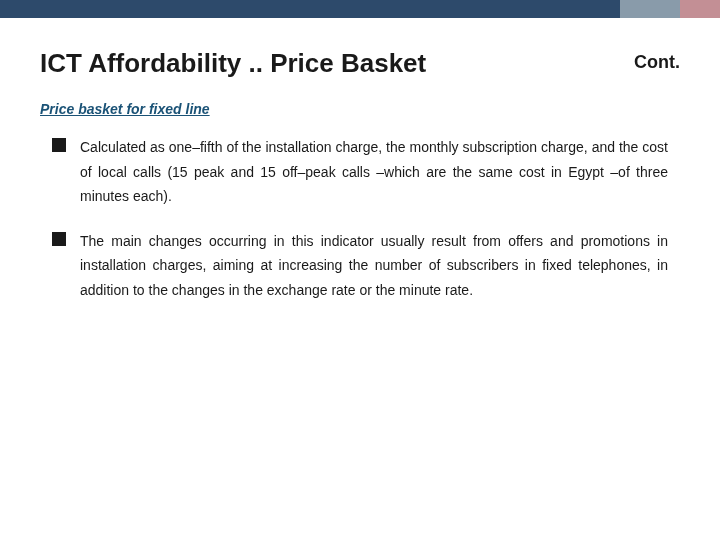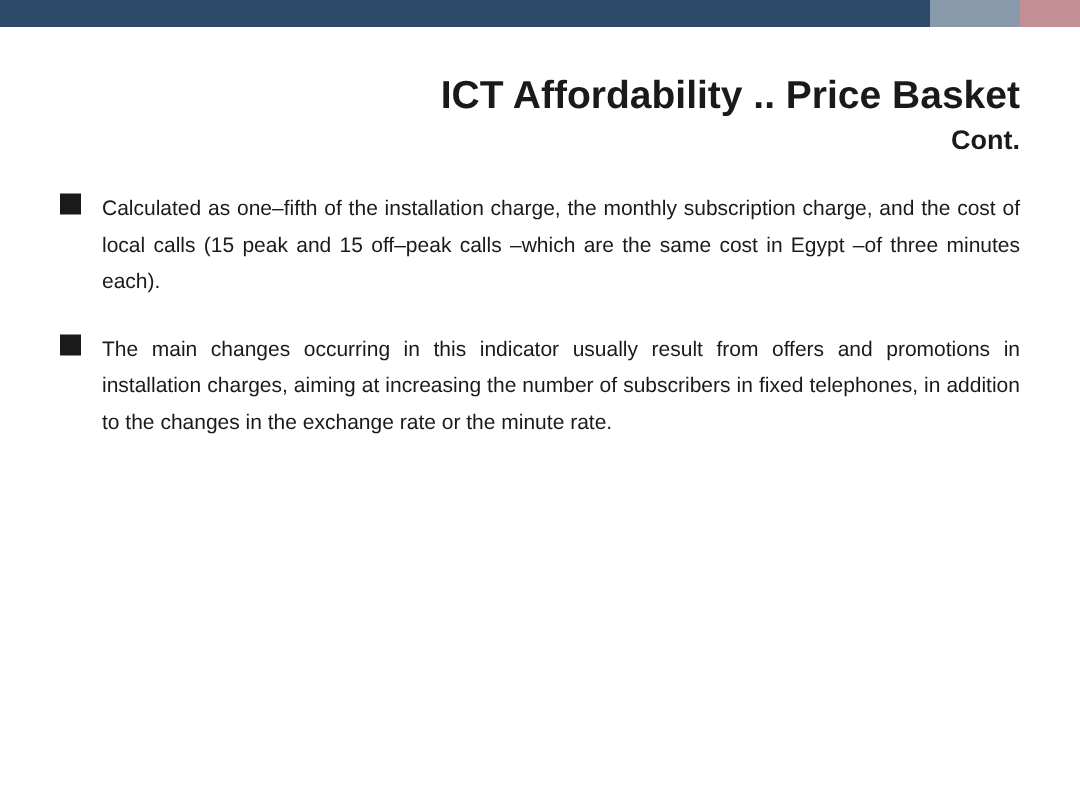--- a/index.html
+++ b/index.html
@@ -58,23 +58,22 @@
       right: 0;
       bottom: 0;
       background: #ffffff;
       padding: 30px 40px 20px 40px;
     }
 
     
     .header-row {
       display: flex;
       justify-content: space-between;
-      align-items: flex-end;
+      align-items: flex-start;
       margin-bottom: 22px;
-      flex-direction: column;
     }
 
     .slide-title {
       font-size: 26px;
       font-weight: bold;
       color: #1a1a1a;
       font-family: Arial, sans-serif;
     }
 
     .cont-label {
@@ -91,21 +90,21 @@
       color: #1a5276;
       margin-bottom: 18px;
       font-style: italic;
       text-decoration: underline;
     }
 
     
     .bullet-list {
       list-style: none;
       padding: 0;
-      margin: 0;
+      margin: 12px;
     }
 
     .bullet-item {
       display: flex;
       align-items: flex-start;
       margin-bottom: 20px;
     }
 
     .bullet-marker {
       width: 14px;
@@ -134,20 +133,21 @@
   </div>
 </div>
 
 <div class="slide-content">
 
   <div class="header-row">
     <h1 class="slide-title">ICT Affordability .. Price Basket</h1>
     <span class="cont-label">Cont.</span>
   </div>
 
+  <div class="section-heading">Price basket for fixed line</div>
 
   <ul class="bullet-list">
     <li class="bullet-item">
       <div class="bullet-marker"></div>
       <p class="bullet-text">Calculated as one–fifth of the installation charge, the monthly subscription charge, and the cost of local calls (15 peak and 15 off–peak calls –which are the same cost in Egypt –of three minutes each).</p>
     </li>
     <li class="bullet-item">
       <div class="bullet-marker"></div>
       <p class="bullet-text">The main changes occurring in this indicator usually result from offers and promotions in installation charges, aiming at increasing the number of subscribers in fixed telephones, in addition to the changes in the exchange rate or the minute rate.</p>
     </li>

